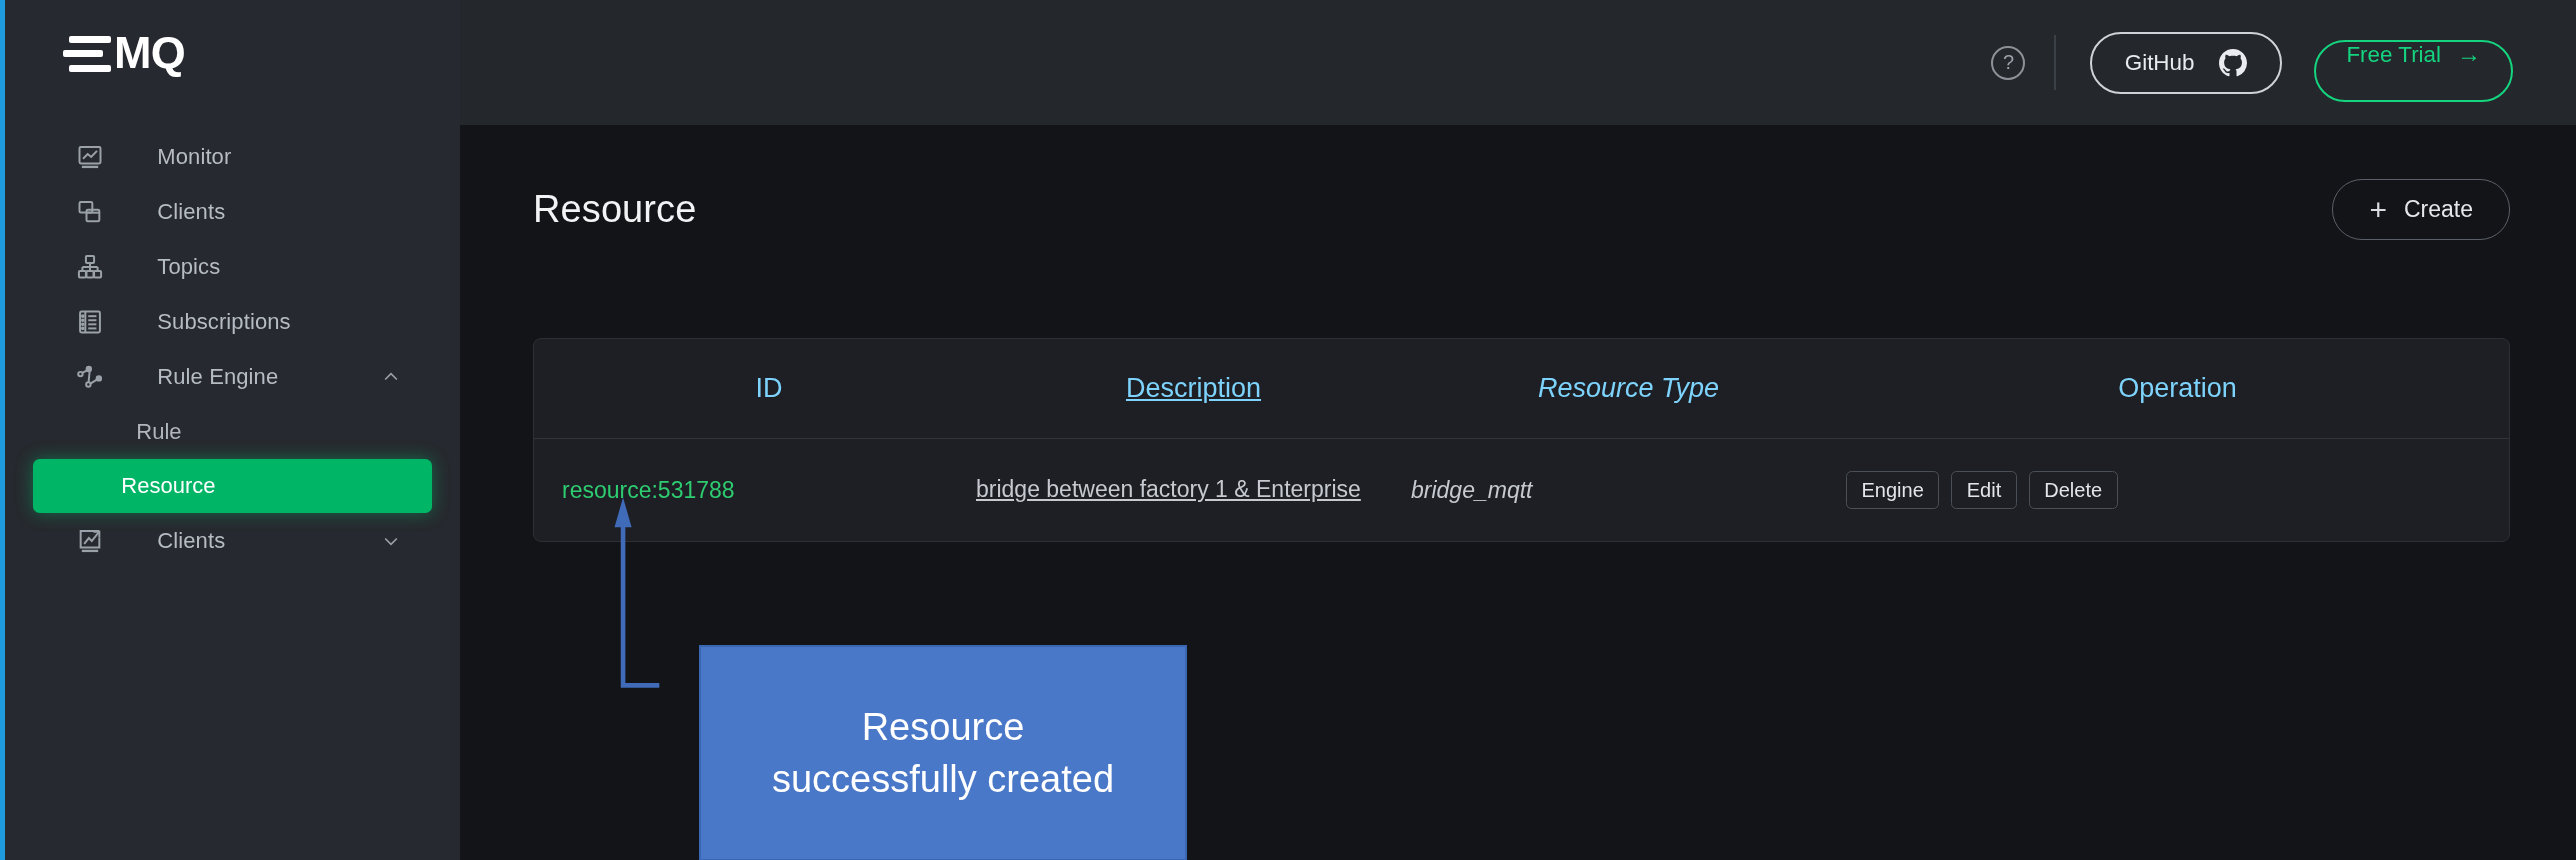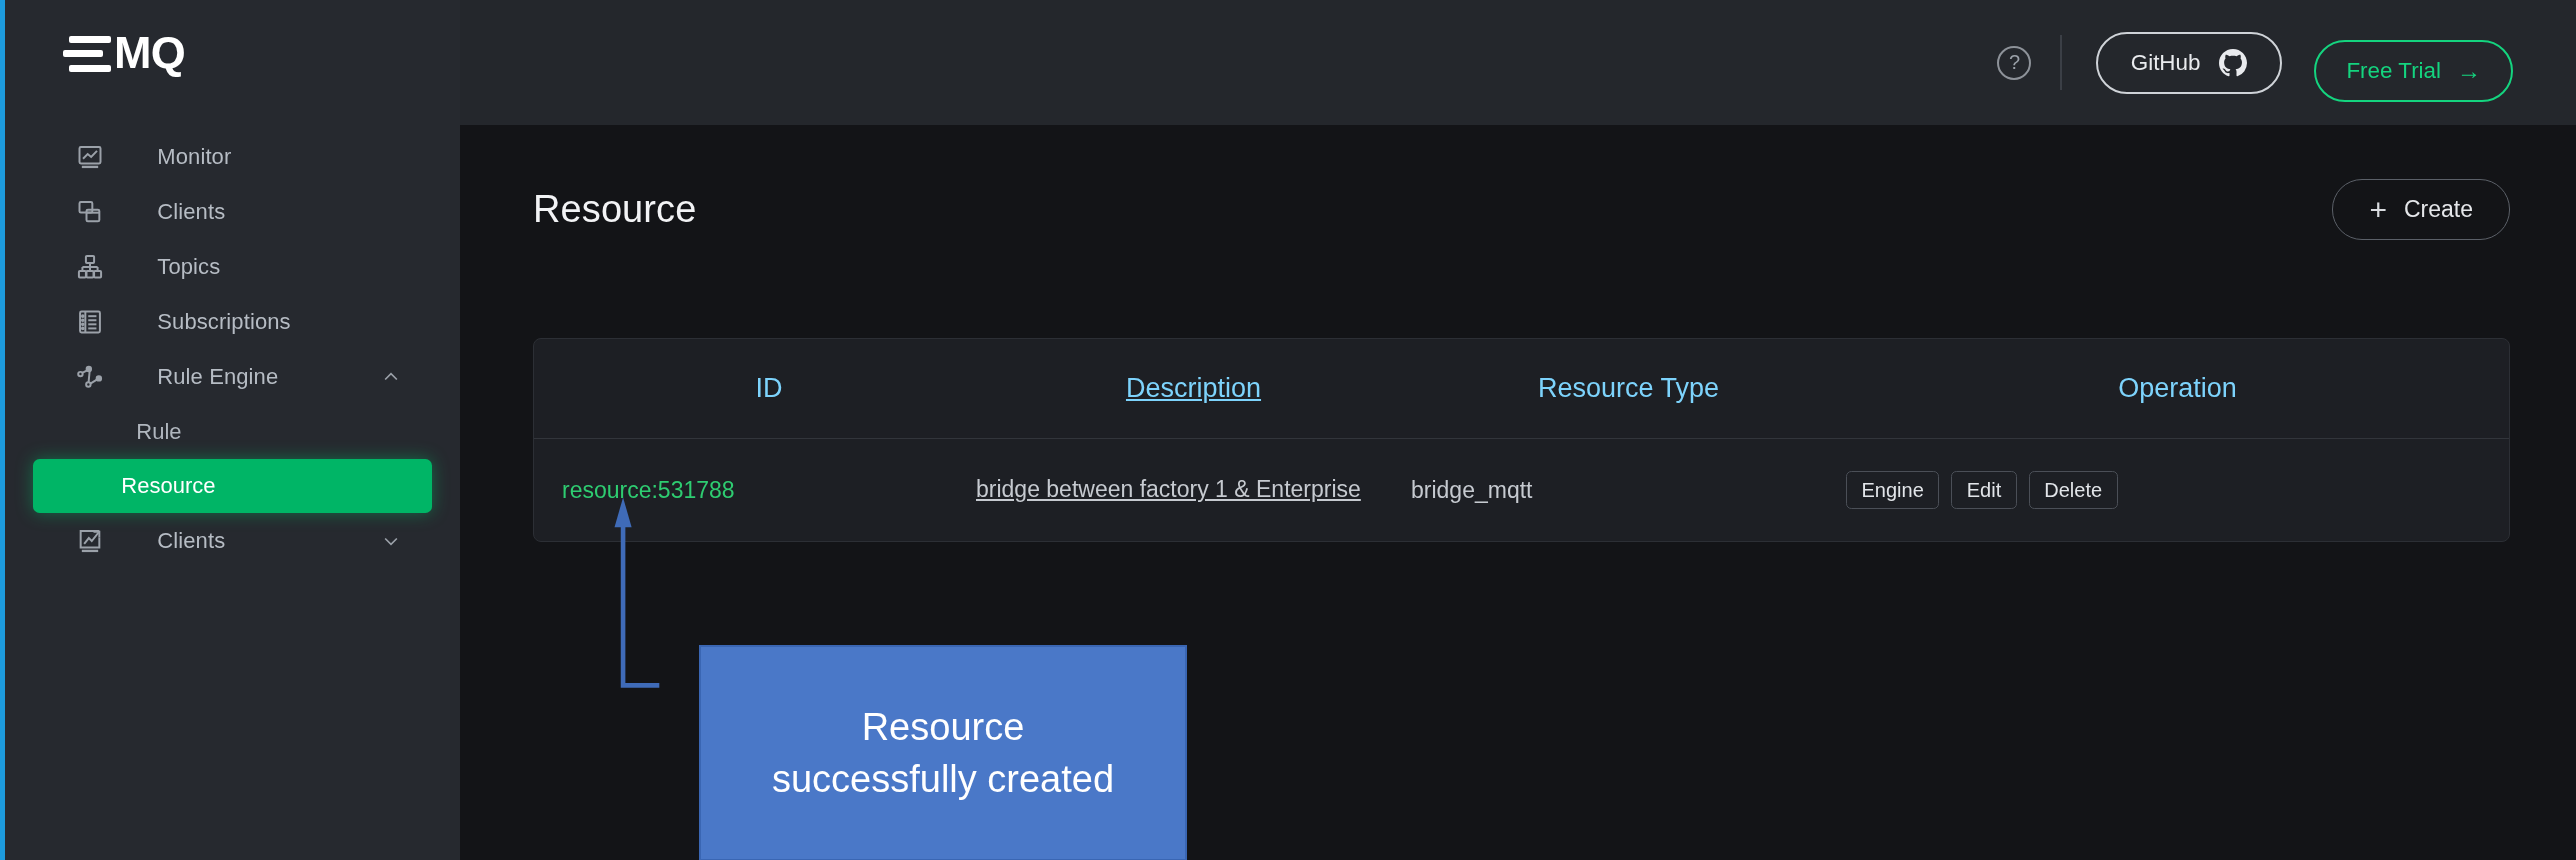--- a/index.html
+++ b/index.html
@@ -133,33 +133,33 @@
     cursor: pointer;
     margin-right: 29px;
   }
   .topbar-divider {
     width: 1.3px; height: 55px;
     background: #3b3f46;
     margin-right: 34px;
   }
   .btn-github {
     display: flex; align-items: center; justify-content: center;
-    gap: 19px;
+    gap: 25px;
     height: 62px;
     padding: 0 33px;
     border: 2px solid #cfd3d8;
     border-radius: 31px;
     color: #e9ebee;
     font-size: 22.4px;
     cursor: pointer;
     margin-right: 32px;
   }
   .btn-github svg { width: 28px; height: 28px; display: block; fill: #e9ebee; }
   .btn-trial {
-    display: flex; align-items: center; justify-content: center;
+    display: flex; justify-content: center;
     gap: 16px;
     height: 62px;
     padding: 0 30px;
     border: 2px solid #14d47f;
     border-radius: 31px;
     color: #14d47f;
     font-size: 22.4px;
     cursor: pointer;
     margin-top: 16px;
   }
@@ -220,21 +220,21 @@
   .tbl td {
     text-align: left;
     color: #c6cad0;
     font-size: 23px;
     font-weight: 400;
     padding: 32px 0 32px 0;
     vertical-align: middle;
   }
   .col-id    { width: 442px; padding-left: 28px !important; }
   .col-desc  { width: 435px; padding-right: 46px; text-decoration: underline; }
-  .col-type  { width: 435px; }
+  .col-type  { width: 435px; font-style: italic; }
   .col-op    { width: auto; }
 
   .id-link { color: #2ecc71; cursor: pointer; }
   .desc-cell { line-height: 1.45; }
 
   .op-buttons { display: flex; align-items: center; gap: 12px; }
   .op-btn {
     display: inline-flex; align-items: center; justify-content: center;
     height: 38px;
     padding: 0 14.5px;

